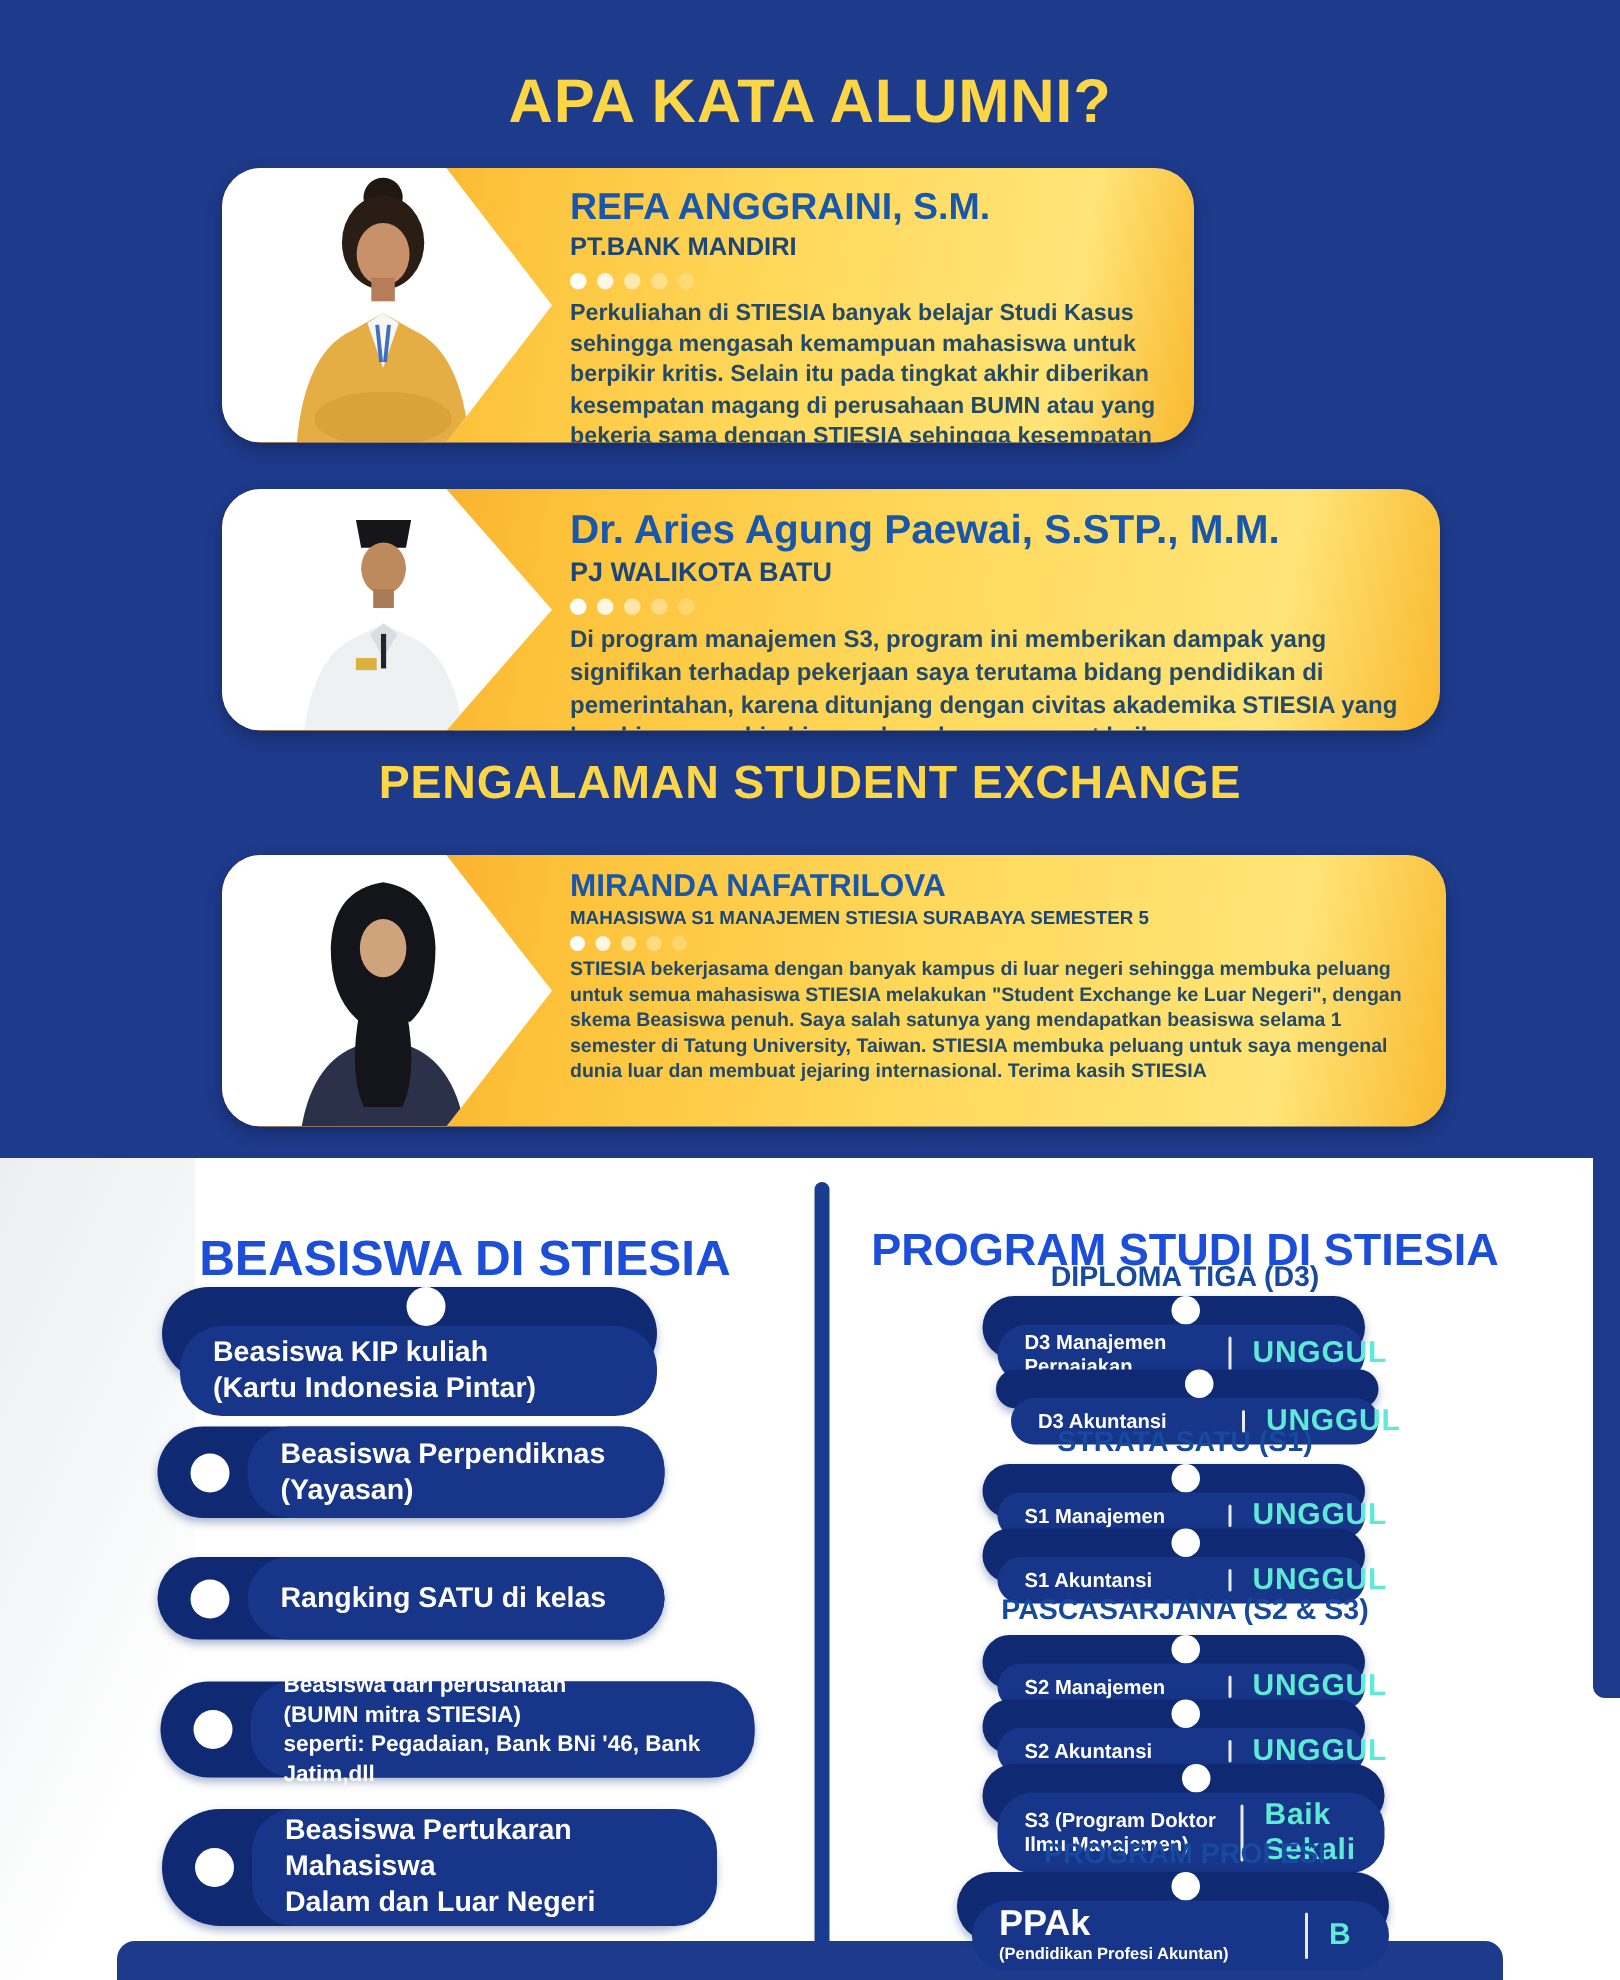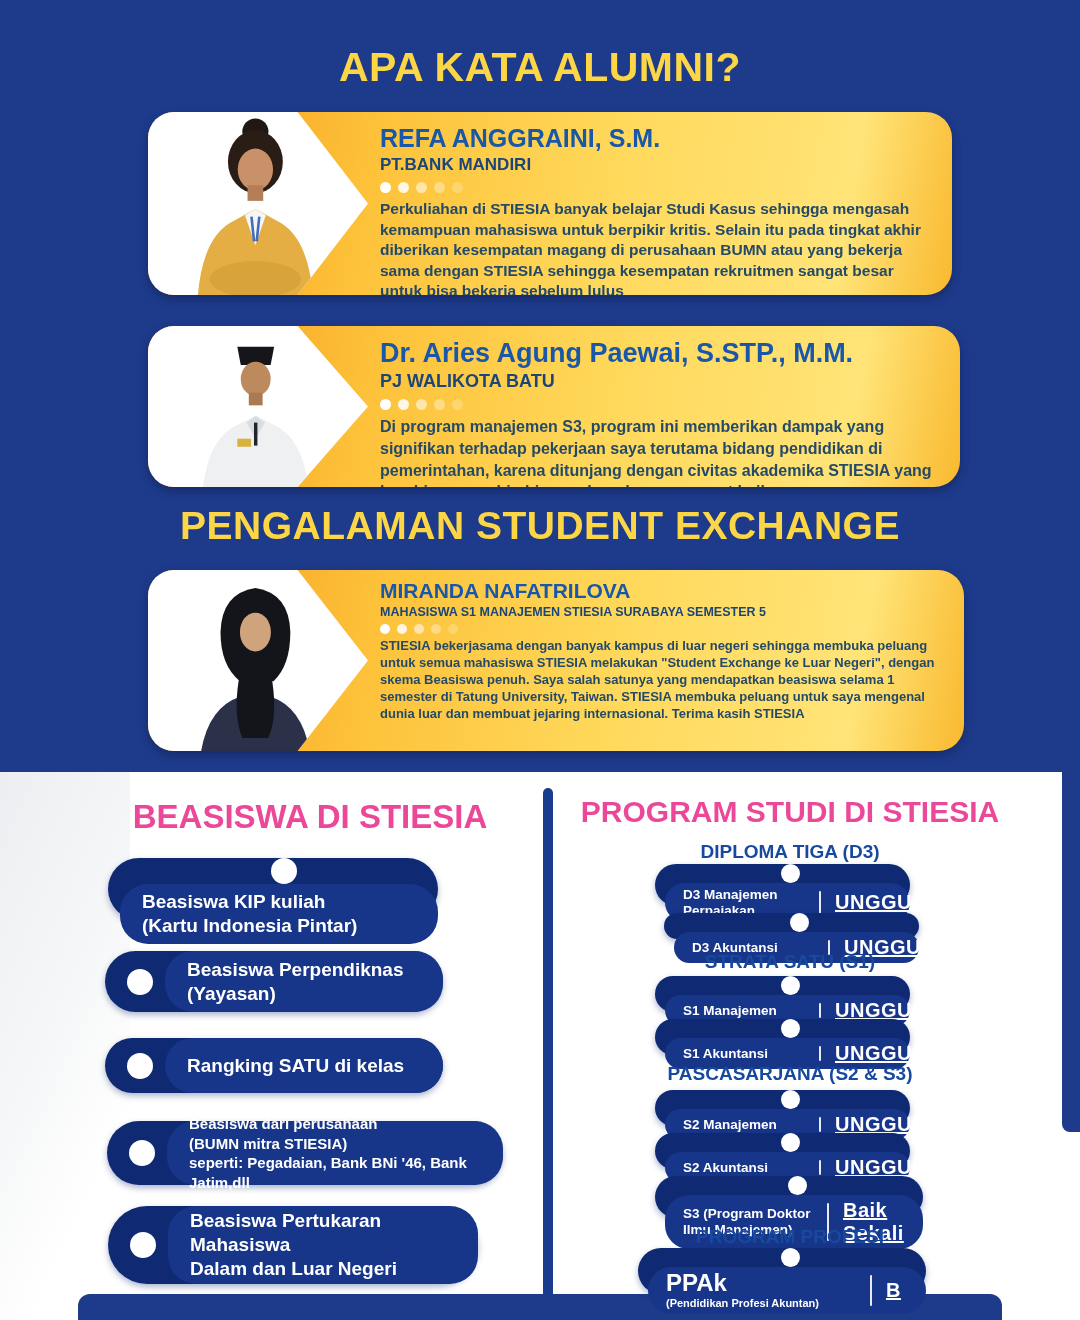--- a/index.html
+++ b/index.html
@@ -4,27 +4,27 @@
 <style>
   html,body{margin:0;padding:0;background:#e8e8e8;}
   #page{position:relative;width:1080px;height:1320px;background:#ffffff;overflow:hidden;
         font-family:"Liberation Sans","DejaVu Sans",sans-serif;margin:0 auto;}
 
   
   .top-section{position:absolute;left:0;top:0;width:1080px;height:772px;background:#1d3a8b;}
   .big-title{position:absolute;left:0;width:1080px;text-align:center;color:#fcd644;
              font-weight:800;letter-spacing:.5px;}
   .title-alumni{top:44px;font-size:41px;}
-  .title-exchange{top:504px;font-size:39px;}
+  .title-exchange{top:504px;font-size:31px;}
 
   
   .card{position:absolute;border-radius:26px;overflow:hidden;
         background:linear-gradient(100deg,#f6991d 0%,#fdc23a 28%,#ffd95c 58%,#ffe478 86%,#f9b92f 100%);
         box-shadow:0 4px 10px rgba(0,0,0,.25);}
-  .card-1{left:148px;top:112px;width:792px;height:183px;padding-left:12px;}
+  .card-1{left:148px;top:112px;width:648px;height:183px;}
   .card-2{left:148px;top:326px;width:812px;height:161px;}
   .card-3{left:148px;top:570px;width:816px;height:181px;}
   .photo{position:absolute;left:0;top:0;bottom:0;width:220px;background:#ffffff;
          clip-path:polygon(0 0,68% 0,100% 50%,68% 100%,0 100%);}
   .photo svg{position:absolute;left:0;bottom:0;width:100%;height:100%;}
   .card-content{position:absolute;left:232px;right:16px;top:0;bottom:0;padding-top:12px;}
   .t-name{font-weight:800;color:#1857aa;}
   .card-1 .t-name{font-size:25px;}
   .card-2 .t-name{font-size:27px;}
   .card-3 .t-name{font-size:21px;}
@@ -44,21 +44,21 @@
   
   .corner-grad{position:absolute;left:0;top:772px;width:130px;height:548px;
                background:linear-gradient(115deg,#eceef1 0%,#f6f7f8 45%,#ffffff 75%);}
   .right-strip{position:absolute;right:0;top:772px;width:18px;height:360px;background:#1d3a8b;
                border-radius:0 0 0 8px;}
   .v-divider{position:absolute;left:543px;top:788px;width:10px;height:518px;background:#1a3c8e;
              border-radius:6px;}
   .footer-bar{position:absolute;left:78px;top:1294px;width:924px;height:26px;background:#1d3a8b;
               border-radius:12px 12px 0 0;}
 
-  .col-title{position:absolute;text-align:center;font-weight:800;color:#ec4899;}
+  .col-title{position:absolute;text-align:center;font-weight:800;color:#1d4ed8;margin-top:22px;}
   .beasiswa-title{left:95px;top:798px;width:430px;font-size:33px;}
   .program-title{left:560px;top:795px;width:460px;font-size:30px;}
   .group-head{position:absolute;left:560px;width:460px;text-align:center;
               font-weight:800;color:#174a9f;font-size:19px;}
 
   
   .pill{position:absolute;background:#0f2a72;border-radius:999px;display:flex;align-items:center;
         box-shadow:0 3px 6px rgba(15,42,114,.35);}
   .pill .bullet{width:26px;height:26px;border-radius:50%;background:#ffffff;margin-left:22px;
                 flex:none;}
@@ -69,21 +69,21 @@
 
   
   .prow{position:absolute;background:#0f2a72;border-radius:999px;display:flex;align-items:center;
         box-shadow:0 3px 6px rgba(15,42,114,.35);flex-direction:column;}
   .prow .bullet{width:19px;height:19px;border-radius:50%;background:#ffffff;margin-left:16px;flex:none;}
   .prow .prow-body{background:#173589;border-radius:24px;margin-left:10px;align-self:stretch;flex:1;
                    display:flex;align-items:center;padding:4px 16px 4px 18px;}
   .prow .pname{width:122px;color:#ffffff;font-weight:800;font-size:13.5px;line-height:1.15;flex:none;}
   .prow .psep{width:2px;align-self:stretch;margin:4px 14px;background:rgba(255,255,255,.9);
               border-radius:2px;flex:none;}
-  .prow .pgrade{color:#ffffff;font-weight:800;font-size:20px;letter-spacing:.5px;text-decoration:underline;}
+  .prow .pgrade{color:#5eead4;font-weight:800;font-size:20px;letter-spacing:.5px;}
   .prow-ppak .pname{width:190px;}
   .prow-ppak .pname .nm-big{font-size:24px;display:block;line-height:1;}
   .prow-ppak .pname .nm-sub{font-size:11px;display:block;margin-top:2px;}
 </style>
 </head>
 <body>
 
 <div id="page">
 
   <div class="top-section"></div>

